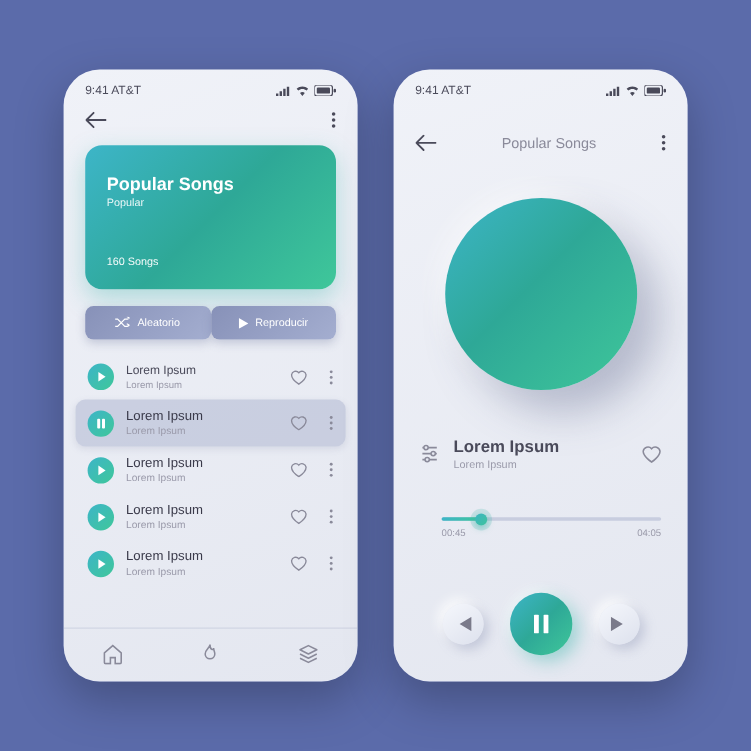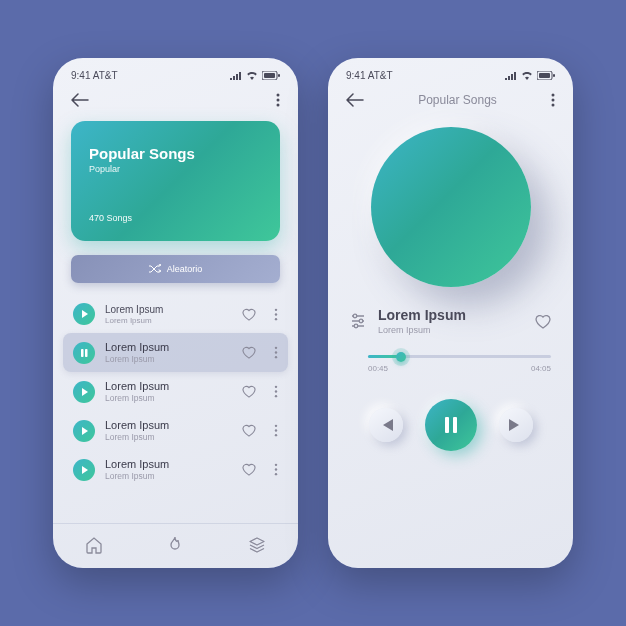--- a/index.html
+++ b/index.html
@@ -16,20 +16,21 @@
 .phone {
   width: 245px;
   height: 510px;
   background: linear-gradient(160deg, #f0f2f8 0%, #e4e7f0 100%);
   border-radius: 30px;
   box-shadow: 0 15px 40px rgba(0,0,0,0.25);
   overflow: hidden;
   display: flex;
   flex-direction: column;
   position: relative;
+  justify-content: space-between;
 }
 .status-bar {
   display: flex;
   justify-content: space-between;
   align-items: center;
   padding: 12px 18px 6px;
   font-size: 10px;
   color: #4a4a5a;
   font-weight: 500;
 }
@@ -193,29 +194,35 @@
     <svg width="4" height="14" viewBox="0 0 4 14">
         <circle cx="2" cy="2" r="1.5" fill="#4a4a5a"></circle>
         <circle cx="2" cy="7" r="1.5" fill="#4a4a5a"></circle>
         <circle cx="2" cy="12" r="1.5" fill="#4a4a5a"></circle>
       </svg>
   </div>
 
   <div class="hero-card">
     <div class="hero-title">Popular Songs</div>
     <div class="hero-sub">Popular</div>
-    <div class="hero-count">470 Songs</div>
+    <div class="hero-count">160 Songs</div>
   </div>
 
   <div class="pill-row">
     <div class="pill">
       <svg width="12" height="10" viewBox="0 0 12 10">
           <path d="M0 2h2l6 6h2M10 8l2-1-2-1M0 8h2l6-6h2M10 2l2-1-2-1" stroke="#fff" stroke-width="1" fill="none" stroke-linecap="round"></path>
         </svg>
       <span>Aleatorio</span>
+    </div>
+    <div class="pill">
+      <svg width="8" height="9" viewBox="0 0 8 9">
+          <path d="M0 0l8 4.5L0 9z" fill="#fff"></path>
+        </svg>
+      <span>Reproducir</span>
     </div>
   </div>
 
   <div class="song-list" id="song-list">
       <div class="song-row song-sub">
         <div class="play-circ">
           <svg width="10" height="10" viewBox="0 0 10 10">
             <path d="M3 1l6 4-6 4z" fill="#fff"></path>
           </svg>
         </div>

